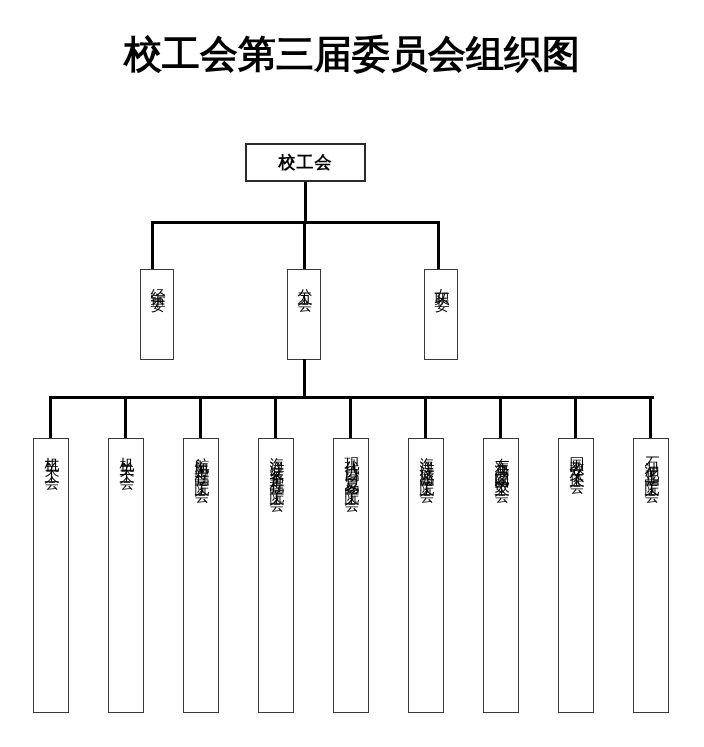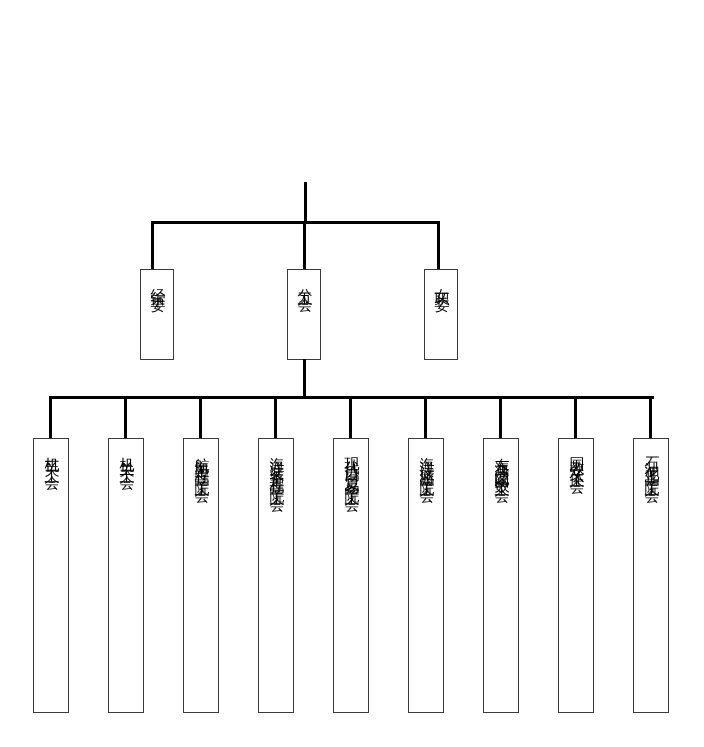--- a/index.html
+++ b/index.html
@@ -132,21 +132,25 @@
   .drop3.d5 { left: 424px; }
   .drop3.d6 { left: 499px; }
   .drop3.d7 { left: 574px; }
   .drop3.d8 { left: 649px; }
 </style>
 </head>
 <body>
 
 <div id="chart-root">
 
-
+  <div class="chart-title">校工会第三届委员会组织图</div>
+
+  <div class="node root">
+    <span class="node-label">校工会</span>
+  </div>
 
   <div class="line v stem-root"></div>
   <div class="line h bus-lvl2"></div>
   <div class="line v drop-jsw"></div>
   <div class="line v drop-fgh"></div>
   <div class="line v drop-nzw"></div>
 
   <div class="node vert lvl2 n-jsw">
     <span class="node-label">经审委</span>
   </div>

